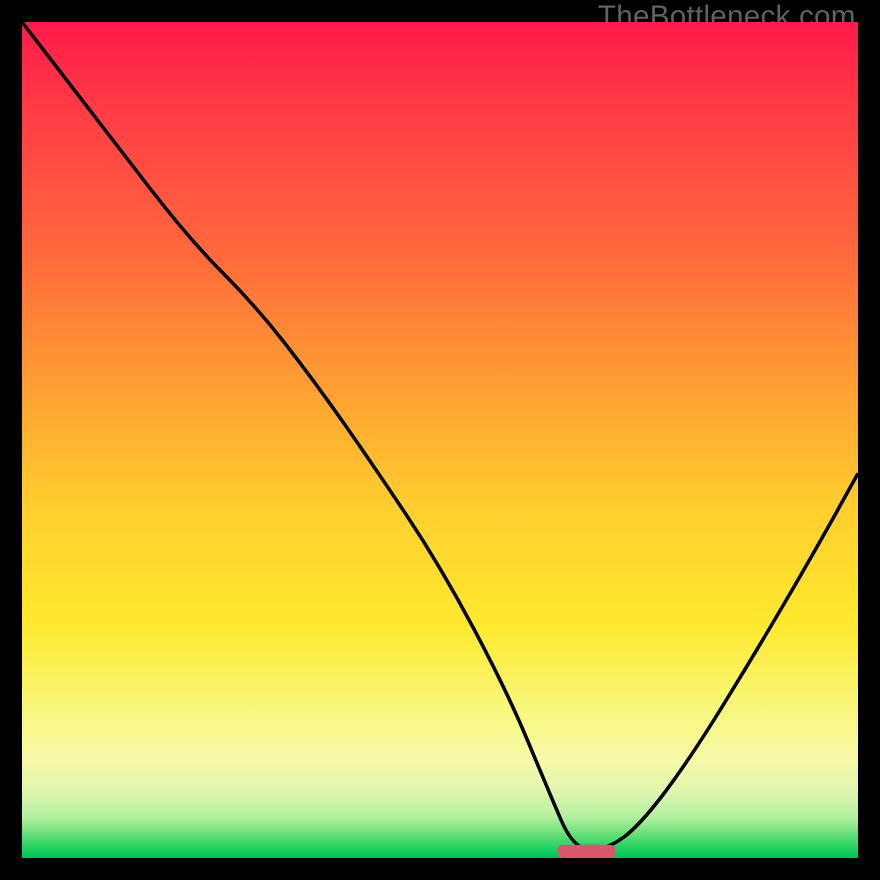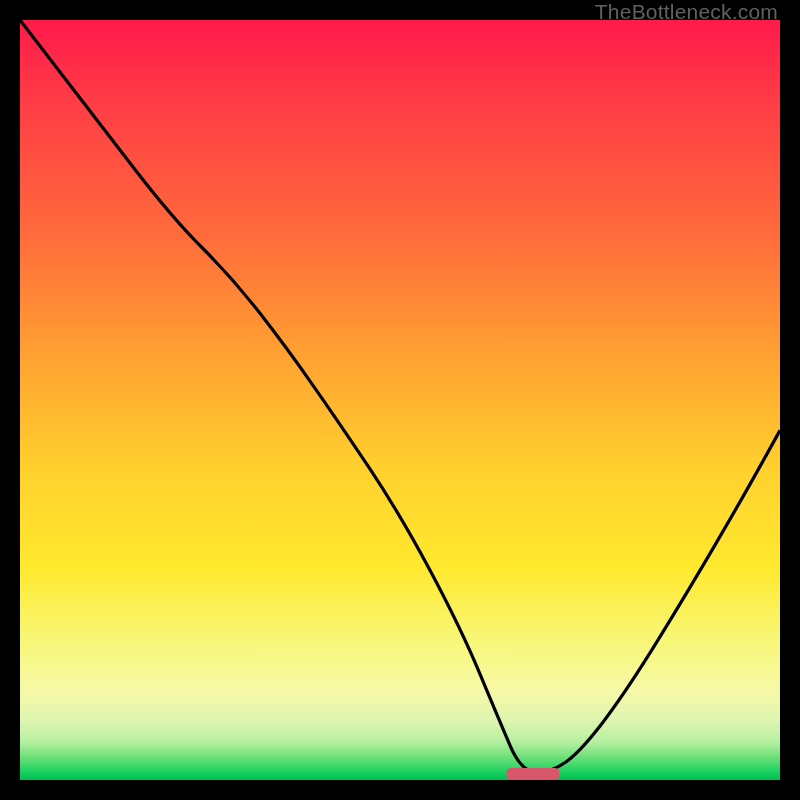--- a/index.html
+++ b/index.html
@@ -47,21 +47,21 @@
     top: 0;
     width: 760px;
     height: 760px;
     overflow: visible;
   }
   .watermark {
     position: absolute;
     top: 0px;
     right: 22px;
     color: #616161;
-    font-size: 21px;
+    font-size: 27px;
     font-weight: 500;
     letter-spacing: 0.2px;
     user-select: none;
   }
   .minimum-marker {
     fill: #d9576b;
     stroke: none;
   }
 </style>
 </head>

